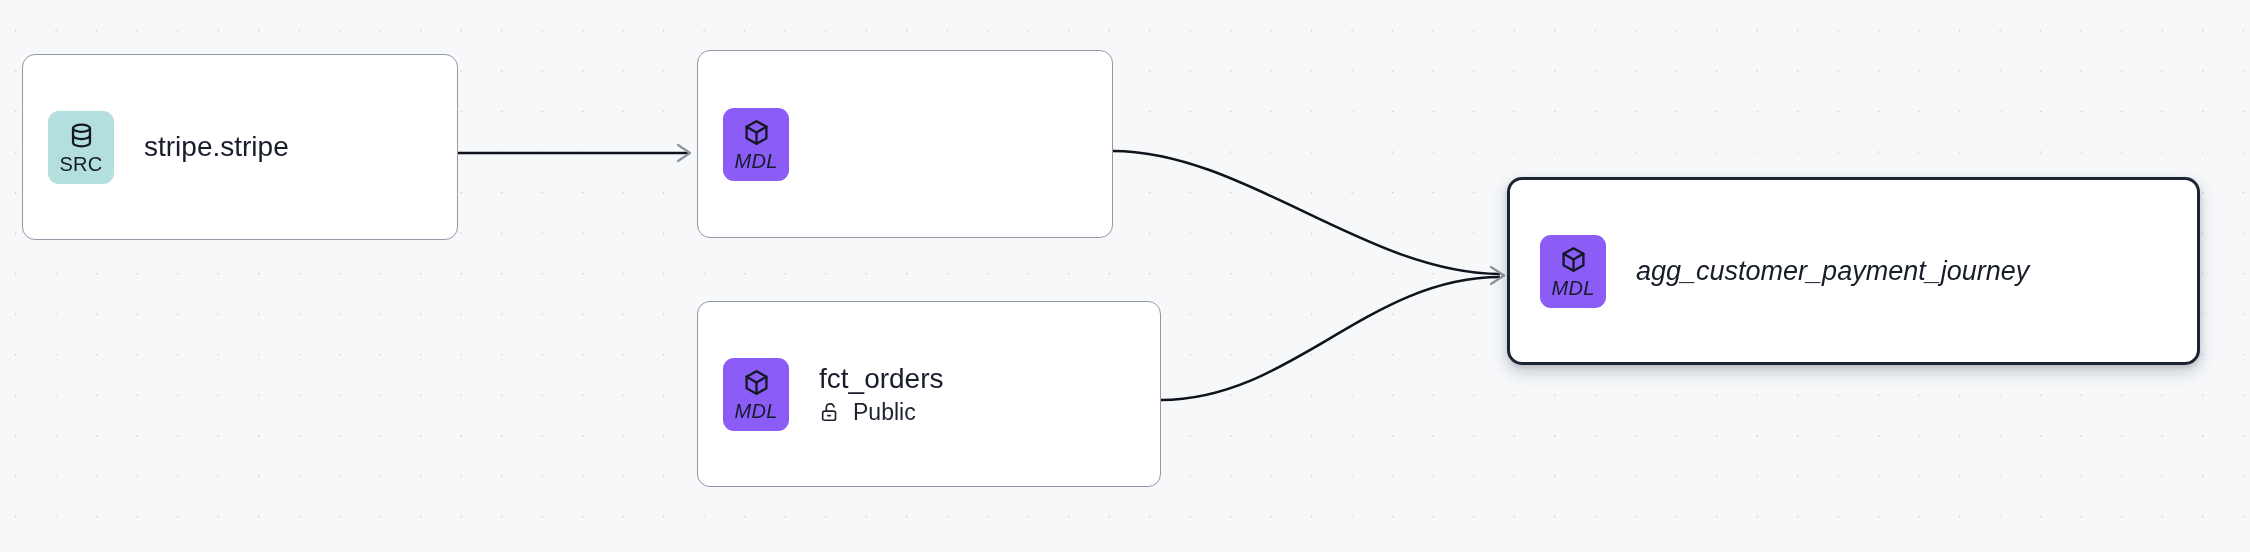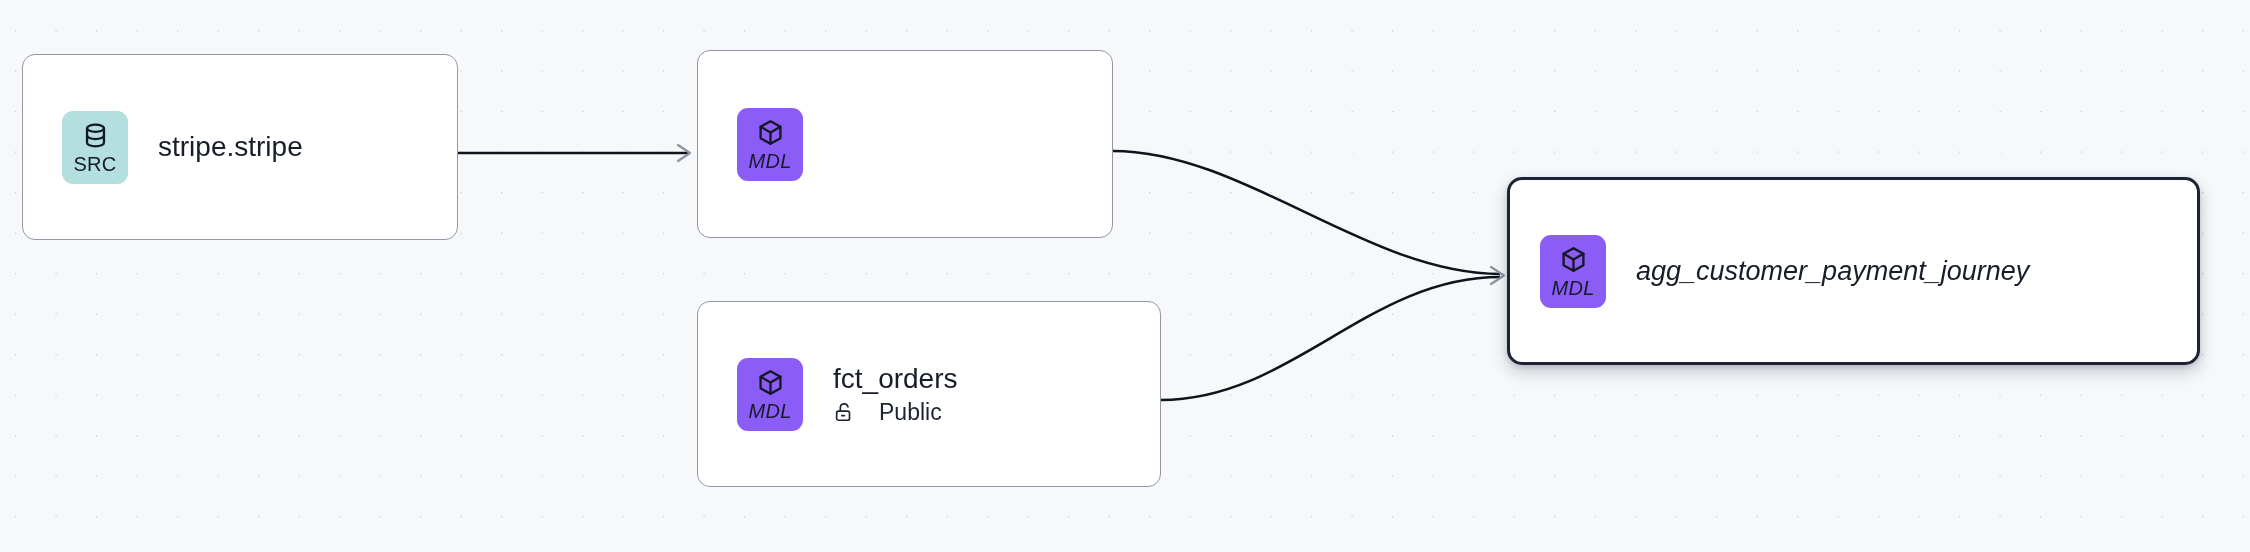--- a/index.html
+++ b/index.html
@@ -25,34 +25,34 @@
   }
   .node.selected{
     border:3px solid #1c2333;border-radius:15px;
     box-shadow:0 7px 16px rgba(40,50,70,.24), 0 2px 5px rgba(40,50,70,.14);
     background:#fff;
   }
 
   .badge{
     flex:0 0 auto;width:66px;height:73px;border-radius:11px;
     display:flex;flex-direction:column;align-items:center;justify-content:center;
-    margin-left:39px;
+    margin-left:25px;
   }
   .badge.src{background:#b3dfde;}
   .badge.mdl{background:#8b5cf6;font-style:italic;}
   .badge svg{display:block;}
   .badge-text{
     font-size:20px;line-height:1;color:#151b27;letter-spacing:.3px;
     margin-top:4px;font-family:"Liberation Sans","DejaVu Sans",sans-serif;
   }
 
   .body{margin-left:30px;display:flex;flex-direction:column;justify-content:center;gap:5px;}
   .title{font-size:28px;line-height:1.12;color:#181d2a;white-space:nowrap;}
   .node.selected .title{font-size:27px;font-style:italic;}
-  .meta{display:flex;align-items:center;gap:24px;font-size:23px;color:#1d2330;line-height:1.1;}
+  .meta{display:flex;align-items:center;gap:12px;font-size:23px;color:#1d2330;line-height:1.1;}
   .meta svg{display:block;flex:0 0 auto;}
 
   #n-src{left:22px;top:54px;width:436px;height:186px;}
   #n-stg{left:697px;top:50px;width:416px;height:188px;}
   #n-fct{left:697px;top:301px;width:464px;height:186px;}
   #n-agg{left:1507px;top:177px;width:693px;height:188px;}
   #n-agg .badge{margin-left:30px;}
 </style>
 </head>
 <body>

